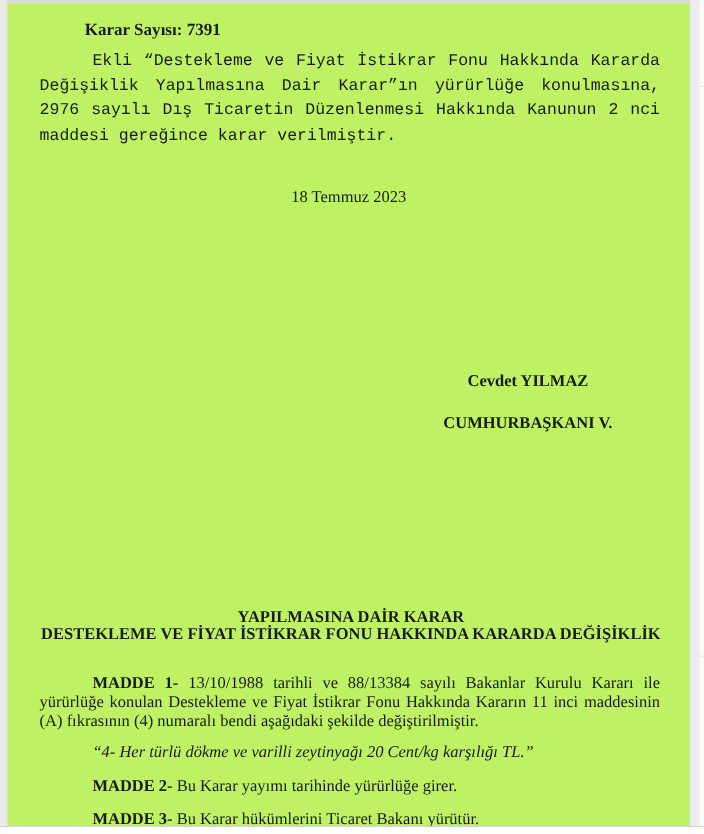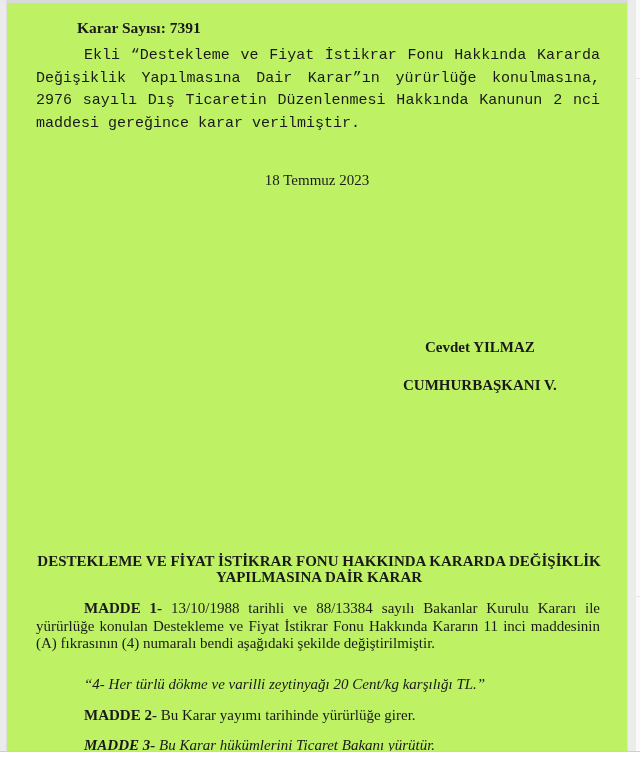--- a/index.html
+++ b/index.html
@@ -24,26 +24,26 @@
 
   .karar-no { left: 70px; top: 14px; font-size: 15.5px; }
   .intro { position: absolute; left: 29px; top: 42px; width: 564px; font-size: 15px; line-height: 22.5px; text-align: justify; }
   .intro p { margin: 0; text-indent: 48px; font-family: Liberation Mono, monospace; }
   .date { left: 0; width: 620px; text-align: center; top: 166px; }
   .signer { left: 418px; top: 333px; font-size: 15px; }
   .signer-title { left: 396px; top: 371px; font-weight: bold; }
 
   .title { position: absolute; left: 20px; width: 584px; top: 551px; text-align: center; font-weight: bold; font-size: 15px; line-height: 15.5px; }
 
-  .madde1 { position: absolute; left: 29px; top: 597px; width: 564px; font-size: 15px; line-height: 17.5px; text-align: justify; }
+  .madde1 { position: absolute; left: 29px; top: 610px; width: 564px; font-size: 15px; line-height: 17.5px; text-align: justify; }
   .madde1 p { margin: 0; text-indent: 48px; }
 
   .quote { left: 77px; top: 670px; font-style: italic; }
   .madde2 { left: 77px; top: 701px; }
-  .madde3 { left: 77px; top: 731px; font-style: italic; }
+  .madde3 { left: 77px; top: 731px; }
 </style>
 </head>
 <body>
 
 <div class="frame-top"></div>
 <div class="frame-left"></div>
 <div class="frame-right"></div>
 <div class="frame-right-outer"></div>
 <div class="side-tick" style="top:78px"></div>
 <div class="side-tick" style="top:596px"></div>
@@ -54,22 +54,22 @@
   <div class="intro">
     <p>Ekli “Destekleme ve Fiyat İstikrar Fonu Hakkında Kararda Değişiklik Yapılmasına Dair Karar”ın yürürlüğe konulmasına, 2976 sayılı Dış Ticaretin Düzenlenmesi Hakkında Kanunun 2 nci maddesi gereğince karar verilmiştir.</p>
   </div>
 
   <div class="t date">18 Temmuz 2023</div>
 
   <div class="t b signer">Cevdet YILMAZ</div>
   <div class="t signer-title">CUMHURBAŞKANI V.</div>
 
   <div class="title">
+    <div>YAPILMASINA DAİR KARAR</div>
     <div>DESTEKLEME VE FİYAT İSTİKRAR FONU HAKKINDA KARARDA DEĞİŞİKLİK</div>
-    <div>YAPILMASINA DAİR KARAR</div>
   </div>
 
   <div class="madde1">
     <p><span class="b">MADDE 1-</span><span> 13/10/1988 tarihli ve 88/13384 sayılı Bakanlar Kurulu Kararı ile yürürlüğe konulan Destekleme ve Fiyat İstikrar Fonu Hakkında Kararın 11 inci maddesinin (A) fıkrasının (4) numaralı bendi aşağıdaki şekilde değiştirilmiştir.</span></p>
   </div>
 
   <div class="t quote">“4- Her türlü dökme ve varilli zeytinyağı 20 Cent/kg karşılığı TL.”</div>
 
   <div class="t madde2"><span class="b">MADDE 2-</span><span> Bu Karar yayımı tarihinde yürürlüğe girer.</span></div>
 

